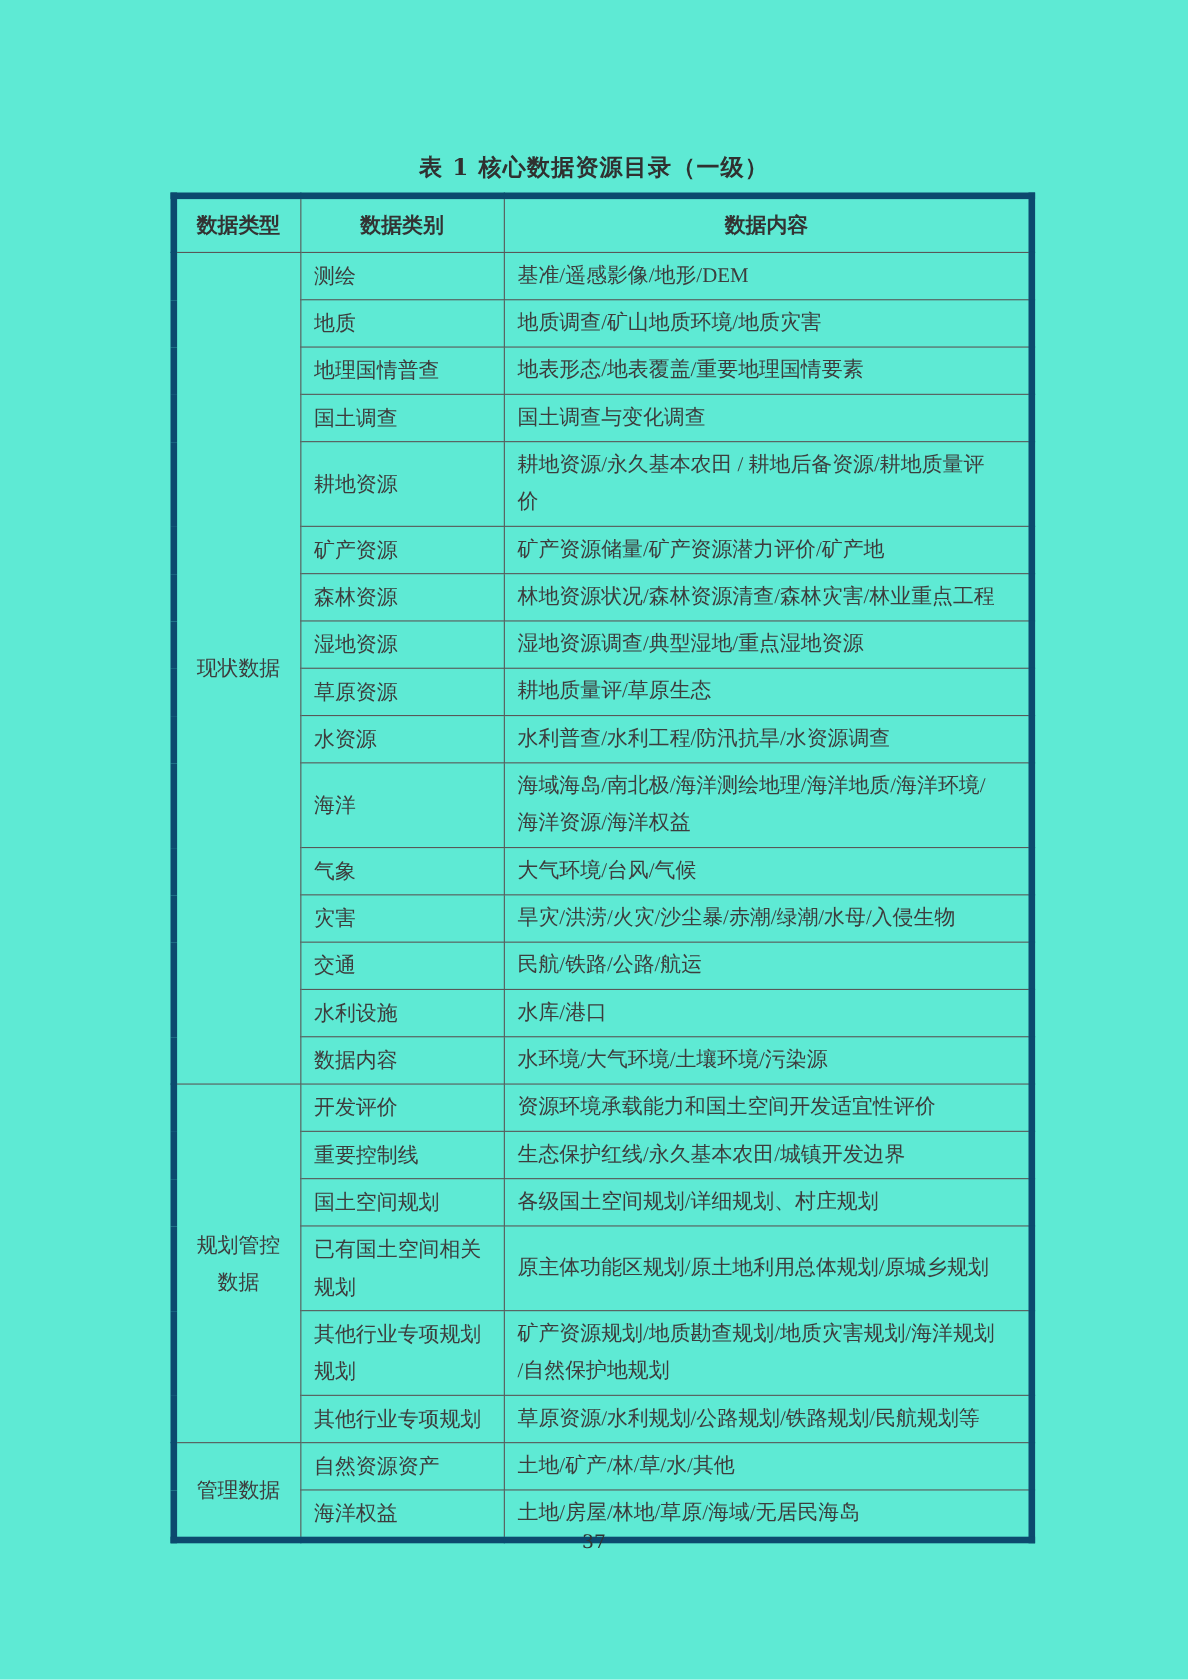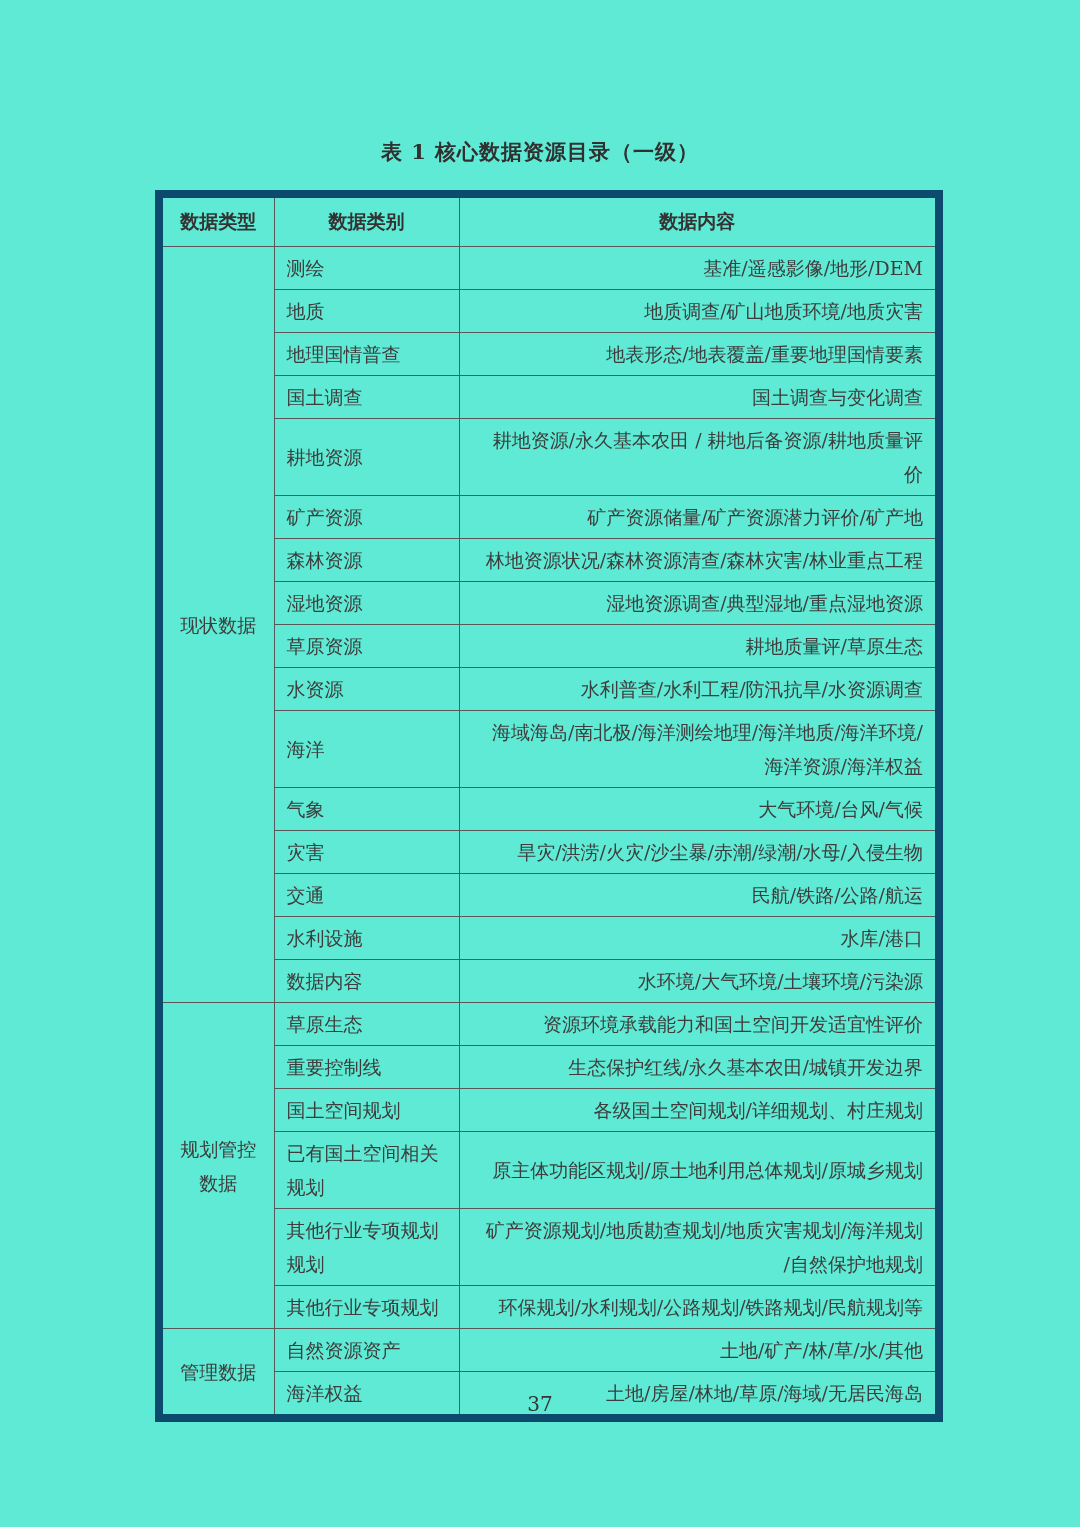--- a/index.html
+++ b/index.html
@@ -23,25 +23,25 @@
     width: 1080px;
     text-align: center;
     font-size: 21px;
     font-weight: bold;
     color: #303030;
     letter-spacing: 1px;
   }
   table.data-table {
     position: absolute;
     left: 155px;
-    top: 190px;
+    top: 175px;
     width: 780px;
     border-collapse: collapse;
     table-layout: fixed;
-    border: 8px solid #0c4a6e;
+    border: 6px solid #0c4a6e;
   }
   .data-table th, .data-table td {
     border: 1px solid #585858;
     font-size: 19px;
     vertical-align: middle;
     white-space: pre-line;
     word-break: break-all;
   }
   .data-table th {
     height: 48px;
@@ -56,29 +56,30 @@
     color: #3d3d3d;
   }
   td.group-cell {
     padding: 4px 12px;
     text-align: center;
   }
   td.category-cell {
     text-align: left;
   }
   td.content-cell {
-    text-align: right;
+    text-align: left;
+    font-family: Liberation Serif, serif;
   }
   .page-number {
     position: absolute;
     top: 1392px;
     left: 0;
     width: 1080px;
     text-align: center;
-    font-size: 20px;
+    font-size: 17px;
     color: #333333;
   }
 </style>
 </head>
 <body>
 
 <div class="page">
 
   <div class="doc-title">表 1 核心数据资源目录（一级）</div>
 
@@ -159,21 +160,21 @@
           <td class="category-cell">水利设施</td>
           <td class="content-cell">水库/港口</td>
         </tr>
         <tr>
           <td class="category-cell">数据内容</td>
           <td class="content-cell">水环境/大气环境/土壤环境/污染源</td>
         </tr>
         <tr>
           <td class="group-cell" rowspan="6">规划管控
 数据</td>
-          <td class="category-cell">草原生态</td>
+          <td class="category-cell">开发评价</td>
           <td class="content-cell">资源环境承载能力和国土空间开发适宜性评价</td>
         </tr>
         <tr>
           <td class="category-cell">重要控制线</td>
           <td class="content-cell">生态保护红线/永久基本农田/城镇开发边界</td>
         </tr>
         <tr>
           <td class="category-cell">国土空间规划</td>
           <td class="content-cell">各级国土空间规划/详细规划、村庄规划</td>
         </tr>
@@ -183,21 +184,21 @@
           <td class="content-cell">原主体功能区规划/原土地利用总体规划/原城乡规划</td>
         </tr>
         <tr>
           <td class="category-cell">其他行业专项规划
 规划</td>
           <td class="content-cell">矿产资源规划/地质勘查规划/地质灾害规划/海洋规划
 /自然保护地规划</td>
         </tr>
         <tr>
           <td class="category-cell">其他行业专项规划</td>
-          <td class="content-cell">环保规划/水利规划/公路规划/铁路规划/民航规划等</td>
+          <td class="content-cell">草原资源/水利规划/公路规划/铁路规划/民航规划等</td>
         </tr>
         <tr>
           <td class="group-cell" rowspan="2">管理数据</td>
           <td class="category-cell">自然资源资产</td>
           <td class="content-cell">土地/矿产/林/草/水/其他</td>
         </tr>
         <tr>
           <td class="category-cell">海洋权益</td>
           <td class="content-cell">土地/房屋/林地/草原/海域/无居民海岛</td>
         </tr>

